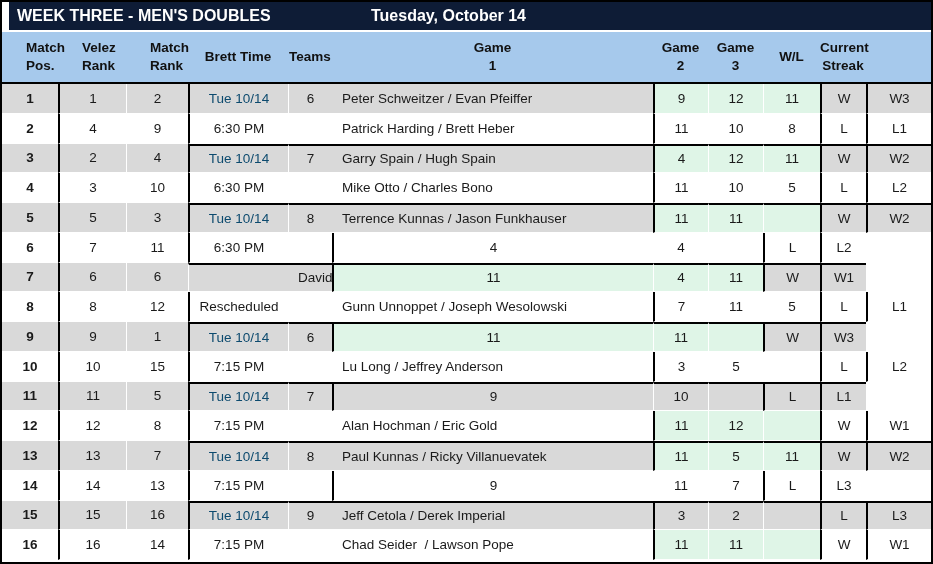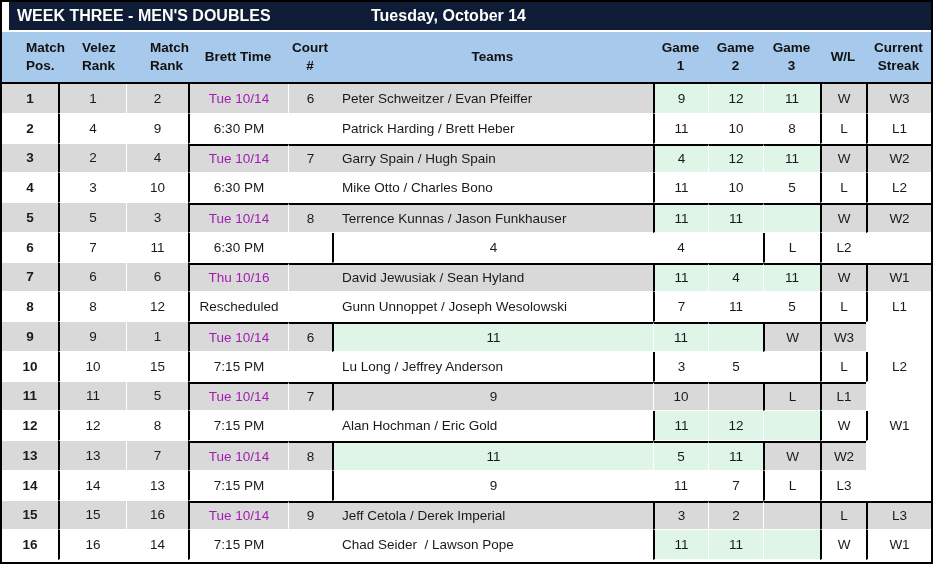--- a/index.html
+++ b/index.html
@@ -42,21 +42,21 @@
     display:flex; align-items:center; justify-content:center;
     border-bottom:1px solid #fff;
     white-space:pre;
     overflow:hidden;
   }
   .row-a .cell { background:#d9d9d9; }
   .row-b .cell { background:#ffffff; }
   .cell.win-game { background:#dff5e7 !important; }
   .cell.c-team { justify-content:flex-start; padding-left:10px; }
   .cell.c-pos { font-weight:bold; }
-  .cell.date-gray { color:#a21caf; }
+  .cell.date-gray { color:#0c4a6e; }
   
   .bl2 { border-left:2px solid #000; }
   
   .bl1 { border-left:1px solid #fff; }
   
   .bt2 { border-top:2px solid #000; }
 </style>
 </head>
 <body>
 
@@ -75,24 +75,20 @@
         <div>Rank</div>
       </div>
       <div class="hcell h-left">
         <div>Match</div>
         <div>Rank</div>
       </div>
       <div class="hcell">
         <div>Brett Time</div>
       </div>
       <div class="hcell">
-        <div>Court</div>
-        <div>#</div>
-      </div>
-      <div class="hcell">
         <div>Teams</div>
       </div>
       <div class="hcell">
         <div>Game</div>
         <div>1</div>
       </div>
       <div class="hcell">
         <div>Game</div>
         <div>2</div>
       </div>
@@ -183,21 +179,20 @@
         <div class="cell bl2">4</div>
         <div class="cell bl1">4</div>
         <div class="cell bl1"></div>
         <div class="cell bl2">L</div>
         <div class="cell bl2">L2</div>
       </div>
       <div class="grid-row data-row row-a">
         <div class="cell c-pos">7</div>
         <div class="cell bl2">6</div>
         <div class="cell bl1">6</div>
-        <div class="cell bl2 bt2 date-gray">Thu 10/16</div>
         <div class="cell bl1 bt2"></div>
         <div class="cell c-team bt2">David Jewusiak / Sean Hyland</div>
         <div class="cell bl2 bt2 win-game">11</div>
         <div class="cell bl1 bt2 win-game">4</div>
         <div class="cell bl1 bt2 win-game">11</div>
         <div class="cell bl2 bt2">W</div>
         <div class="cell bl2 bt2">W1</div>
       </div>
       <div class="grid-row data-row row-b">
         <div class="cell c-pos">8</div>
@@ -261,20 +256,21 @@
         <div class="cell bl1 win-game"></div>
         <div class="cell bl2">W</div>
         <div class="cell bl2">W1</div>
       </div>
       <div class="grid-row data-row row-a">
         <div class="cell c-pos">13</div>
         <div class="cell bl2">13</div>
         <div class="cell bl1">7</div>
         <div class="cell bl2 bt2 date-gray">Tue 10/14</div>
         <div class="cell bl1 bt2">8</div>
+        <div class="cell c-team bt2">Paul Kunnas / Ricky Villanuevatek</div>
         <div class="cell bl2 bt2 win-game">11</div>
         <div class="cell bl1 bt2 win-game">5</div>
         <div class="cell bl1 bt2 win-game">11</div>
         <div class="cell bl2 bt2">W</div>
         <div class="cell bl2 bt2">W2</div>
       </div>
       <div class="grid-row data-row row-b">
         <div class="cell c-pos">14</div>
         <div class="cell bl2">14</div>
         <div class="cell bl1">13</div>

